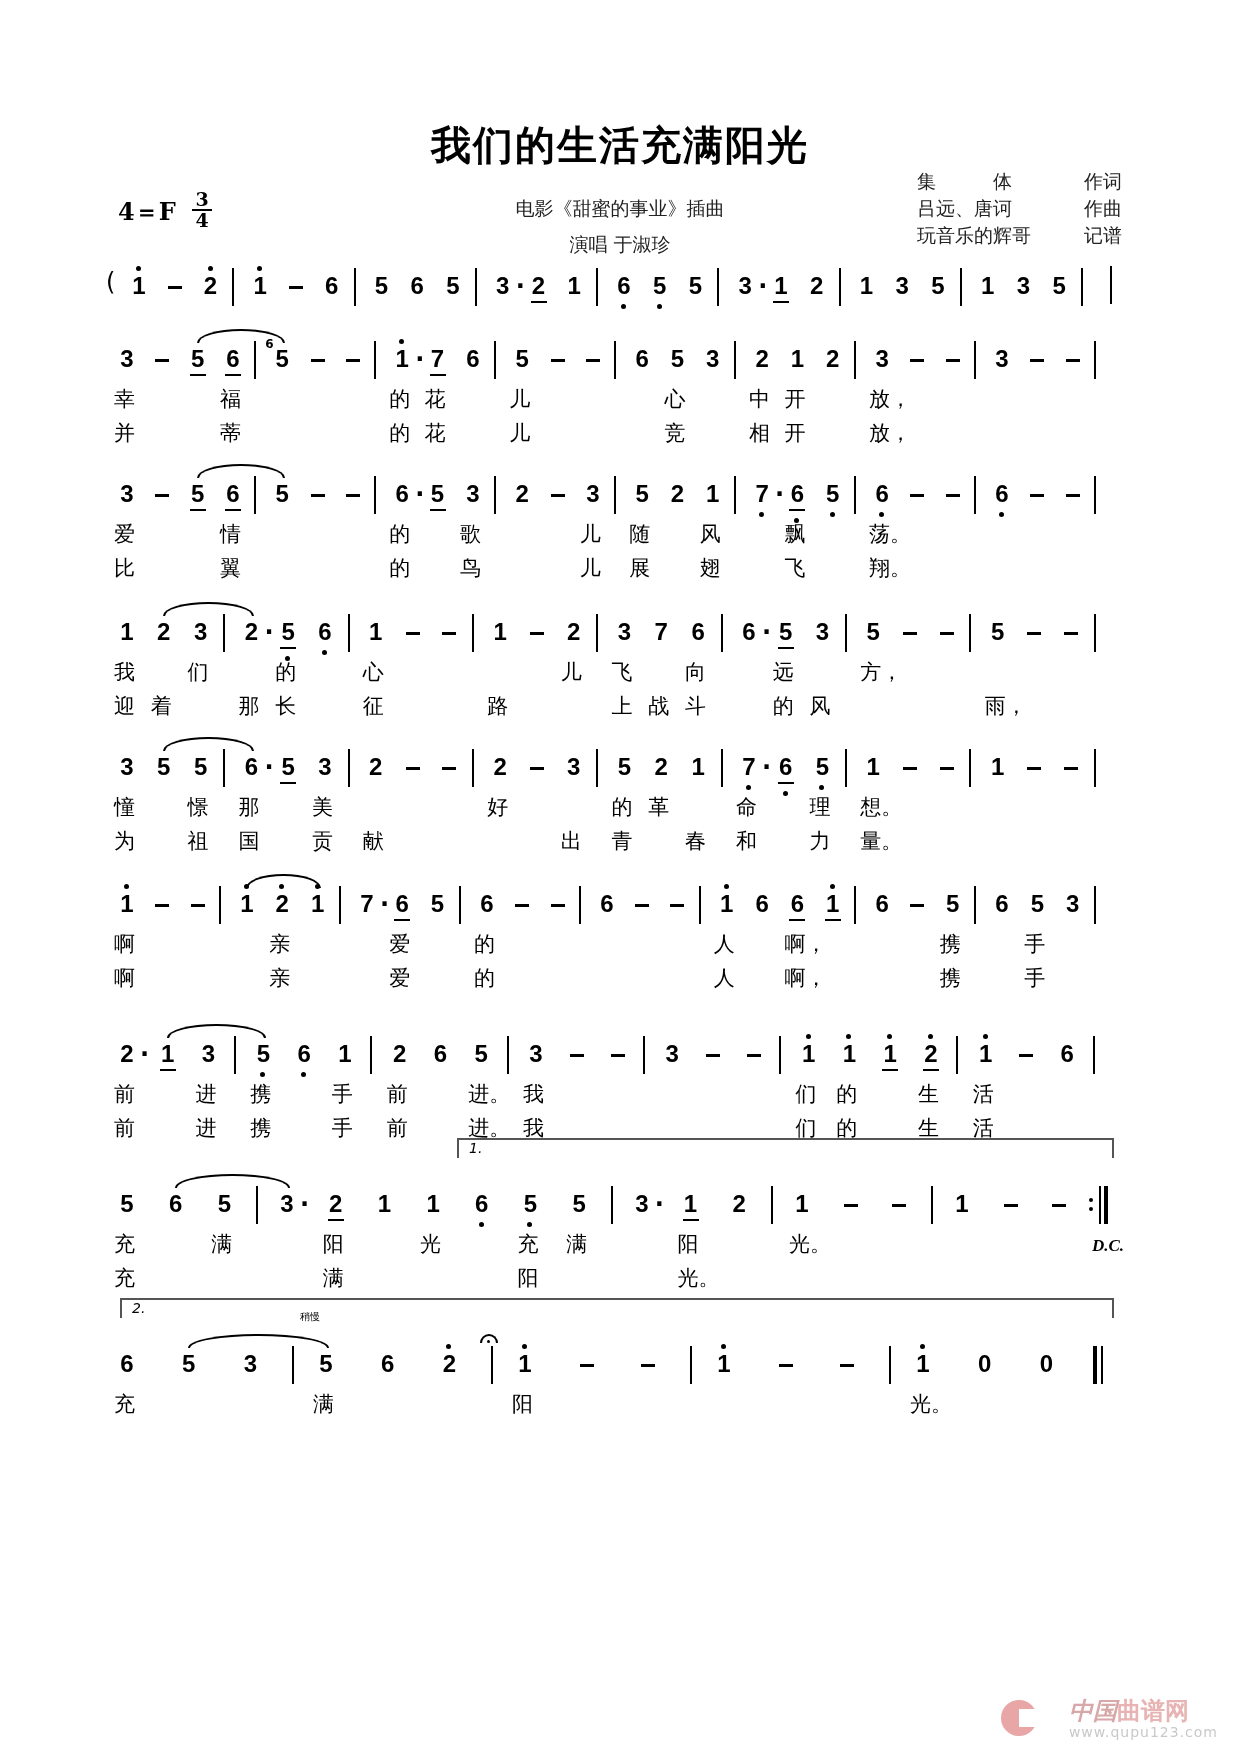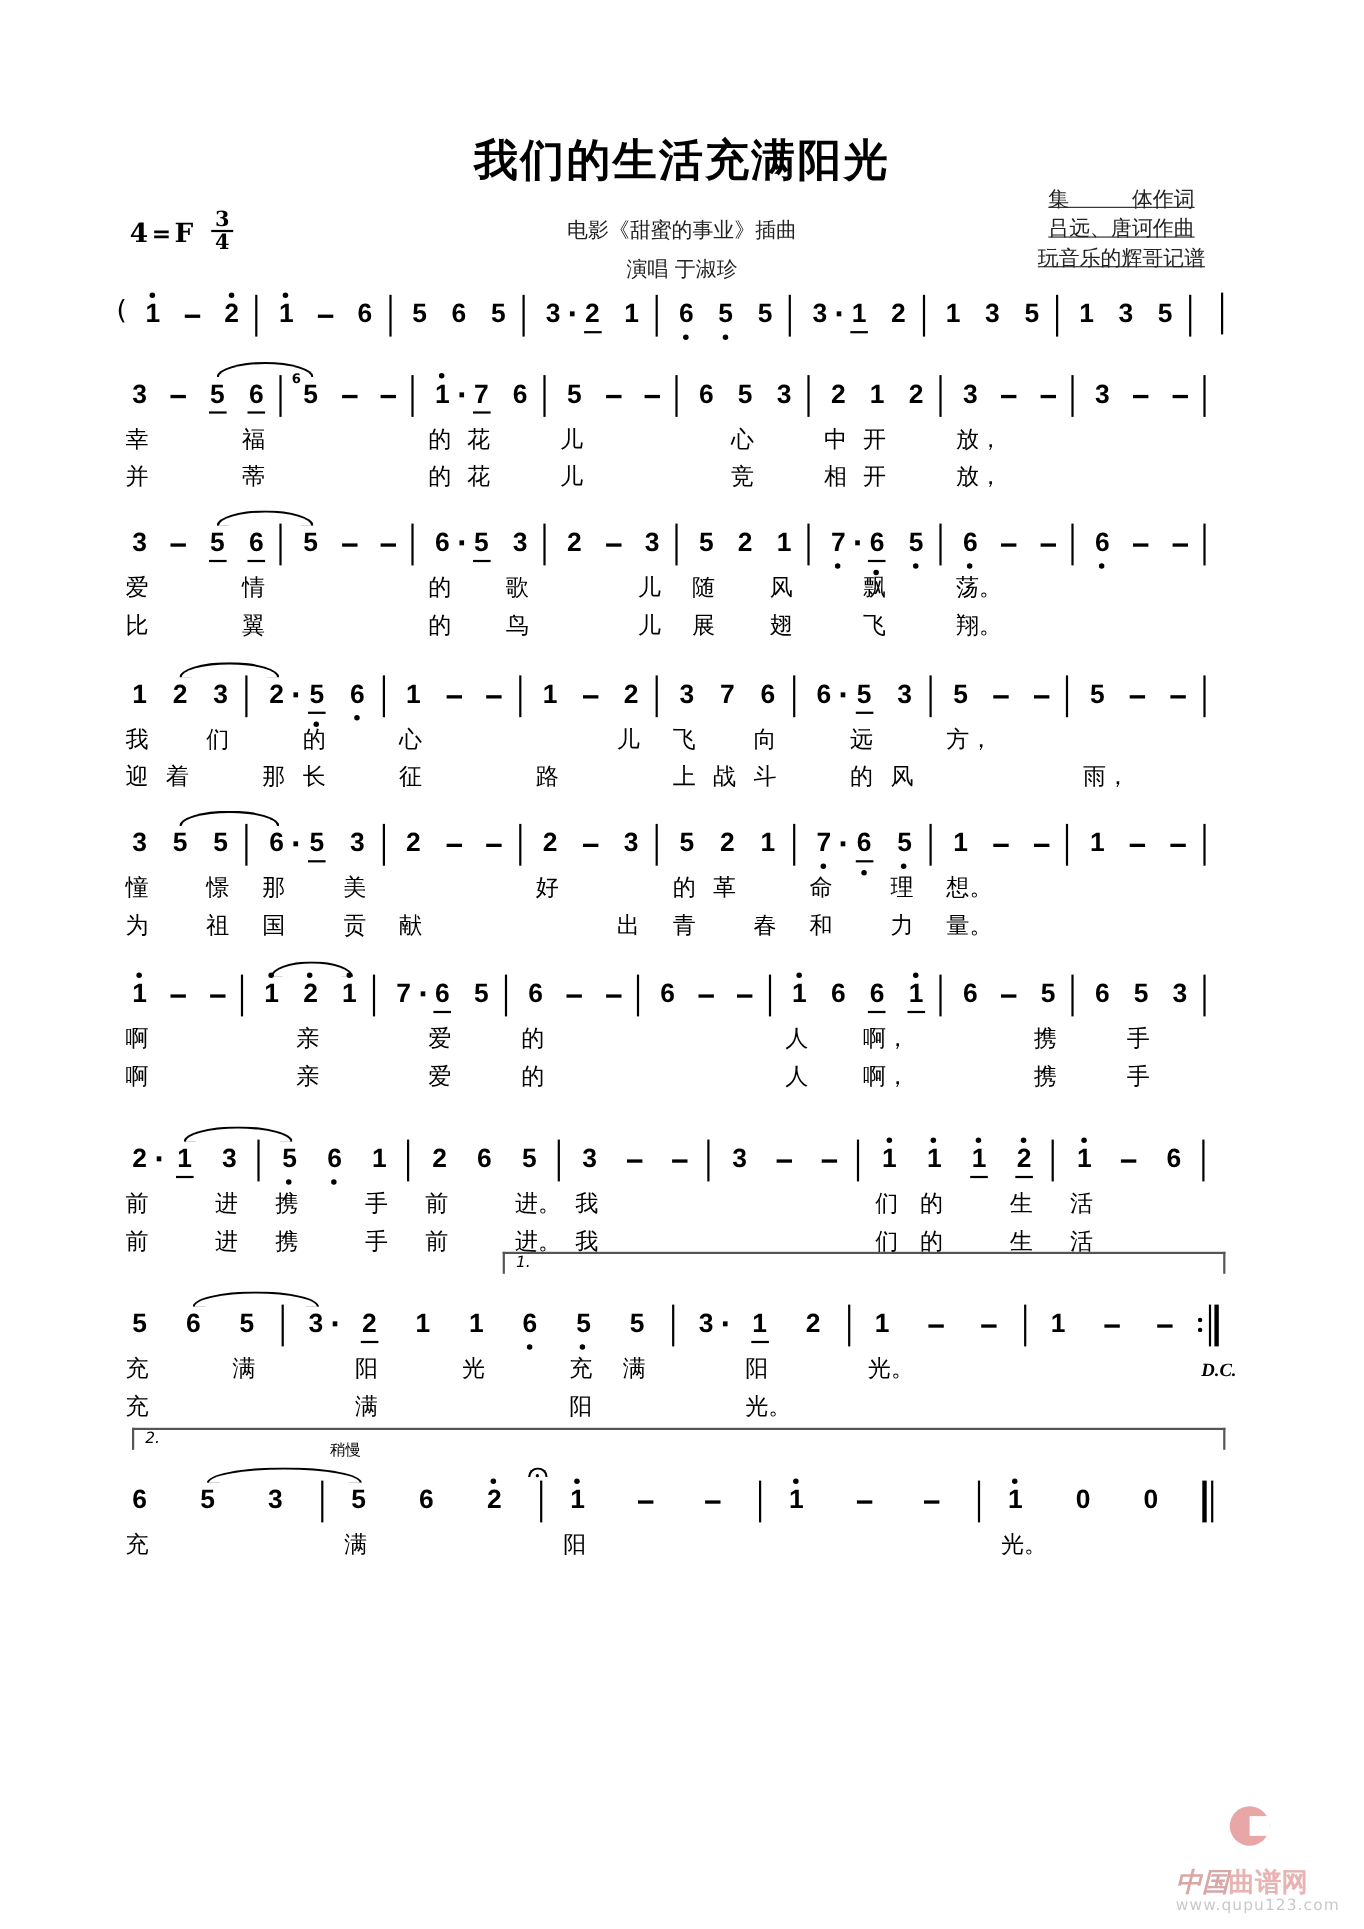--- a/index.html
+++ b/index.html
@@ -6,44 +6,44 @@
   body { width: 1240px; height: 1754px; position: relative; overflow: hidden;
          font-family: "DejaVu Sans", sans-serif; color: #000; }
   .title { position: absolute; top: 118px; left: 0; width: 1240px; text-align: center;
            font-family: "DejaVu Serif", serif; font-size: 40px; font-weight: bold; letter-spacing: 2px; }
   .key { position: absolute; left: 118px; top: 196px; font-family: "DejaVu Serif", serif; font-size: 24px; font-weight: bold; }
   .timesig { position: absolute; left: 192px; top: 190px; width: 20px; text-align: center;
              font-family: "DejaVu Serif", serif; font-size: 19px; font-weight: bold; line-height: 19px; }
   .timesig .num { border-bottom: 2px solid #000; display: block; }
   .subtitle { position: absolute; left: 460px; width: 320px; text-align: center; font-size: 19px; color: #222; }
   .credits { position: absolute; right: 118px; top: 168px; font-size: 19px; color: #222; line-height: 27px; }
-  .credits .line { display: flex; justify-content: center; width: 205px; text-decoration: underline; }
+  .credits .line { display: flex; justify-content: space-between; width: 205px; }
   .note { position: absolute; font-family: "Liberation Sans", sans-serif; font-weight: bold; font-size: 24px;
           width: 18px; text-align: center; line-height: 28px; }
   .note.under::after { content: ""; position: absolute; left: 1px; right: 1px; bottom: -3px; border-bottom: 2px solid #000; }
   .dot-hi { position: absolute; width: 5px; height: 5px; border-radius: 50%; background: #000; left: 6px; top: -6px; }
   .dot-lo { position: absolute; width: 5px; height: 5px; border-radius: 50%; background: #000; left: 6px; top: 32px; }
   .dot-lo2 { top: 38px; }
   .aug { position: absolute; font-weight: bold; font-size: 24px; line-height: 28px; }
   .dash { position: absolute; width: 14px; height: 3px; background: #000; }
   .bar { position: absolute; width: 2px; background: #000; }
   .slur { position: absolute; border: 2px solid #000; border-bottom: none; border-radius: 50% 50% 0 0 / 100% 100% 0 0; }
   .lyric { position: absolute; font-family: "DejaVu Serif", serif; font-size: 21px; line-height: 24px; }
   .paren { position: absolute; font-size: 24px; font-weight: normal; }
   .volta { position: absolute; border-top: 2px solid #555; border-left: 2px solid #555; height: 18px; }
   .volta.endr { border-right: 2px solid #555; }
   .volta-label { position: absolute; font-size: 14px; font-style: italic; }
-  .tempo { position: absolute; font-size: 14px; }
+  .tempo { position: absolute; font-size: 10px; }
   .dc { position: absolute; font-family: "Liberation Serif", serif; font-size: 17px; font-weight: bold; font-style: italic; }
   .repeat-colon { position: absolute; width: 4px; }
   .repeat-colon i { display: block; width: 4px; height: 4px; background: #000; border-radius: 50%; margin: 5px 0; }
   .fermata { position: absolute; width: 14px; height: 7px; border: 2px solid #000; border-bottom: none; border-radius: 10px 10px 0 0; }
   .fermata::after { content: ""; position: absolute; left: 5px; top: 4px; width: 3px; height: 3px; background: #000; border-radius: 50%; }
   .grace { position: absolute; font-size: 12px; font-weight: bold; }
-  .watermark { position: absolute; right: 22px; bottom: 14px; display: flex; align-items: center; gap: 18px; flex-direction: column; }
+  .watermark { position: absolute; right: 22px; bottom: 14px; display: flex; gap: 18px; }
   .wm-logo { width: 50px; height: 40px; position: relative; }
   .wm-logo .c { position: absolute; left: 0; top: 2px; width: 36px; height: 36px; border-radius: 50%; background: #e8a6a6; }
   .wm-logo .c::after { content: ""; position: absolute; left: 18px; top: 9px; width: 18px; height: 18px; background: #fff; }
   .wm-text { color: #e8b3b3; font-family: "DejaVu Serif", serif; font-size: 24px; font-weight: bold; line-height: 26px; }
   .wm-text .a { color: #d8a8a8; font-style: italic; }
   .wm-url { color: #c9c9c9; font-family: "DejaVu Sans", sans-serif; font-size: 14px; letter-spacing: 1px; }
 </style>
 </head>
 <body>
 

